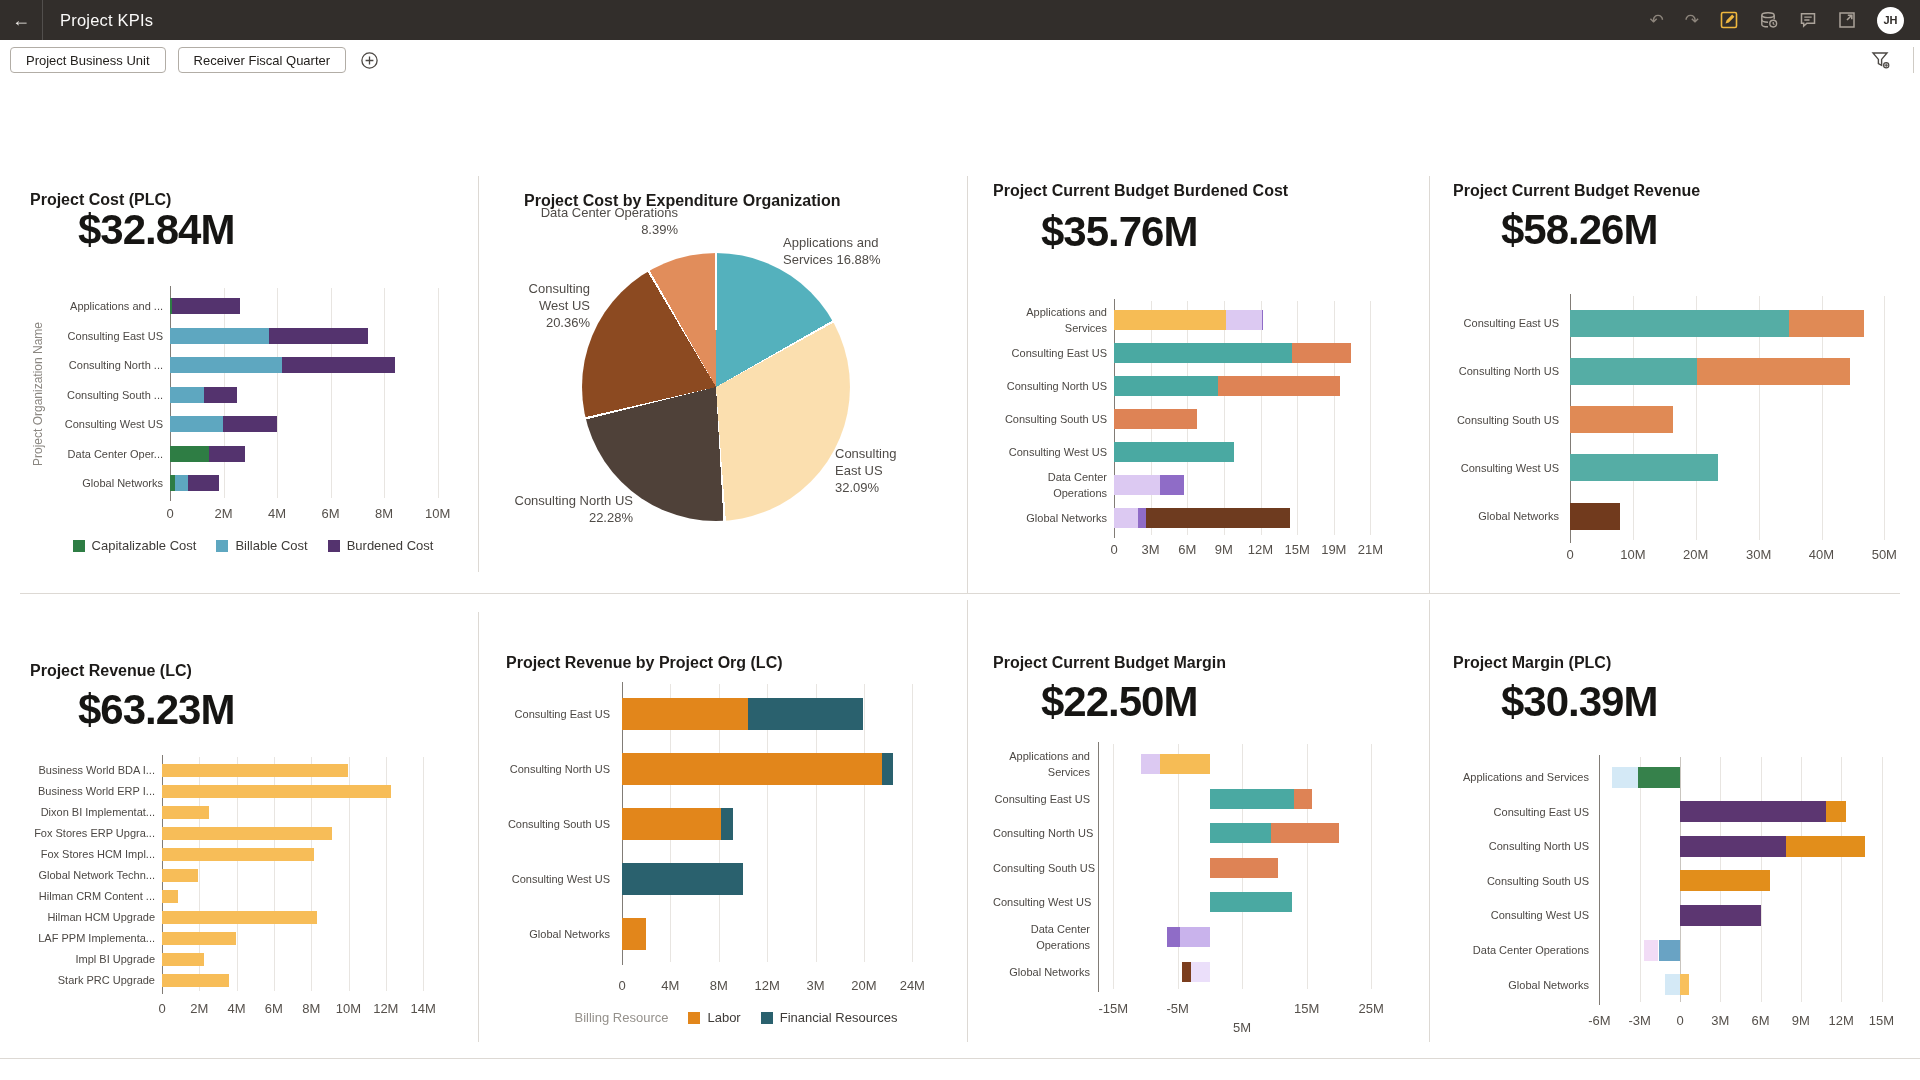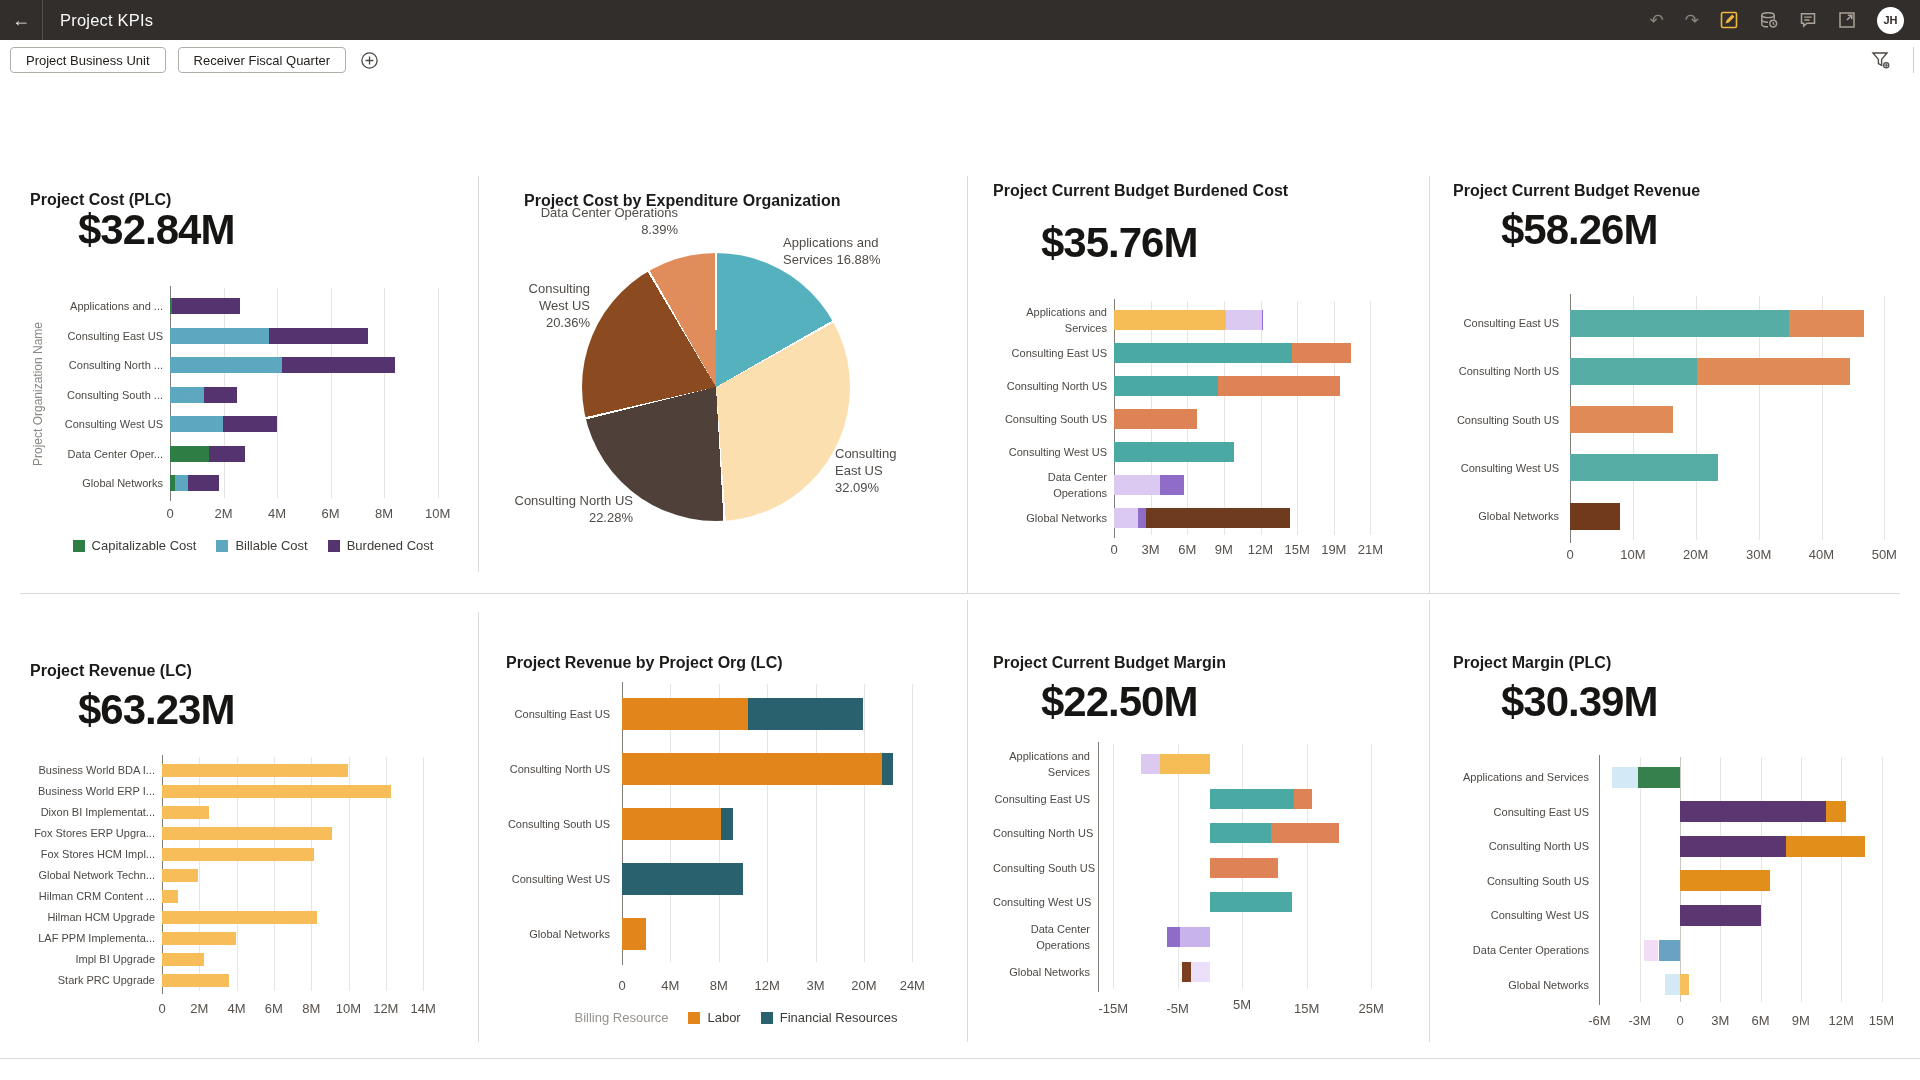--- a/index.html
+++ b/index.html
@@ -190,21 +190,21 @@
         <div class="plabel" style="top: 300px; text-align: right; right: 331px;">Consulting North US
 22.28%</div>
         <div class="plabel" style="top: 88px; text-align: right; right: 374px;">Consulting
 West US
 20.36%</div>
         <div class="plabel" style="top: 12px; text-align: right; right: 286px;">Data Center Operations
 8.39%</div>
       </div>
       <div class="panel" style="left: 993px; top: 176px; width: 437px; height: 400px;">
         <div class="ctitle" style="top: 6px;">Project Current Budget Burdened Cost</div>
-        <div class="kpi" style="top: 43px;">$35.76M</div>
+        <div class="kpi" style="top: 32px;">$35.76M</div>
         <div class="plot">
           <div class="gl" style="left: 121px; top: 124.5px; height: 234px;"></div>
           <div class="tick" style="left: 121px; top: 366px;">0</div>
           <div class="gl" style="left: 157.6px; top: 124.5px; height: 234px;"></div>
           <div class="tick" style="left: 157.6px; top: 366px;">3M</div>
           <div class="gl" style="left: 194.3px; top: 124.5px; height: 234px;"></div>
           <div class="tick" style="left: 194.3px; top: 366px;">6M</div>
           <div class="gl" style="left: 230.9px; top: 124.5px; height: 234px;"></div>
           <div class="tick" style="left: 230.9px; top: 366px;">9M</div>
           <div class="gl" style="left: 267.5px; top: 124.5px; height: 234px;"></div>
@@ -363,21 +363,21 @@
       </div>
       <div class="panel" style="left: 993px; top: 648px; width: 437px; height: 400px;">
         <div class="ctitle" style="top: 6px;">Project Current Budget Margin</div>
         <div class="kpi" style="top: 30px;">$22.50M</div>
         <div class="plot">
           <div class="gl" style="left: 120.2px; top: 95.7px; height: 245.2px;"></div>
           <div class="tick" style="left: 120.2px; top: 353px;">-15M</div>
           <div class="gl" style="left: 184.7px; top: 95.7px; height: 245.2px;"></div>
           <div class="tick" style="left: 184.7px; top: 353px;">-5M</div>
           <div class="gl" style="left: 249.1px; top: 95.7px; height: 245.2px;"></div>
-          <div class="tick" style="left: 249.1px; top: 349px;">5M</div>
+          <div class="tick" style="left: 249.1px; top: 372px;">5M</div>
           <div class="gl" style="left: 313.6px; top: 95.7px; height: 245.2px;"></div>
           <div class="tick" style="left: 313.6px; top: 353px;">15M</div>
           <div class="gl" style="left: 378.1px; top: 95.7px; height: 245.2px;"></div>
           <div class="tick" style="left: 378.1px; top: 353px;">25M</div>
           <div class="axisline" style="left: 105px; top: 93.7px; height: 250.2px;"></div>
           <div class="rlabel" style="left: 0px; width: 97px; top: 116px;">Applications and
 Services</div>
           <div class="seg" style="left: 166.6px; width: 50.3px; top: 106px; height: 20px; background: rgb(246, 188, 85);"></div>
           <div class="seg" style="left: 147.9px; width: 18.7px; top: 106px; height: 20px; background: rgb(220, 201, 242);"></div>
           <div class="rlabel" style="left: 0px; width: 97px; top: 150.6px;">Consulting East US</div>

